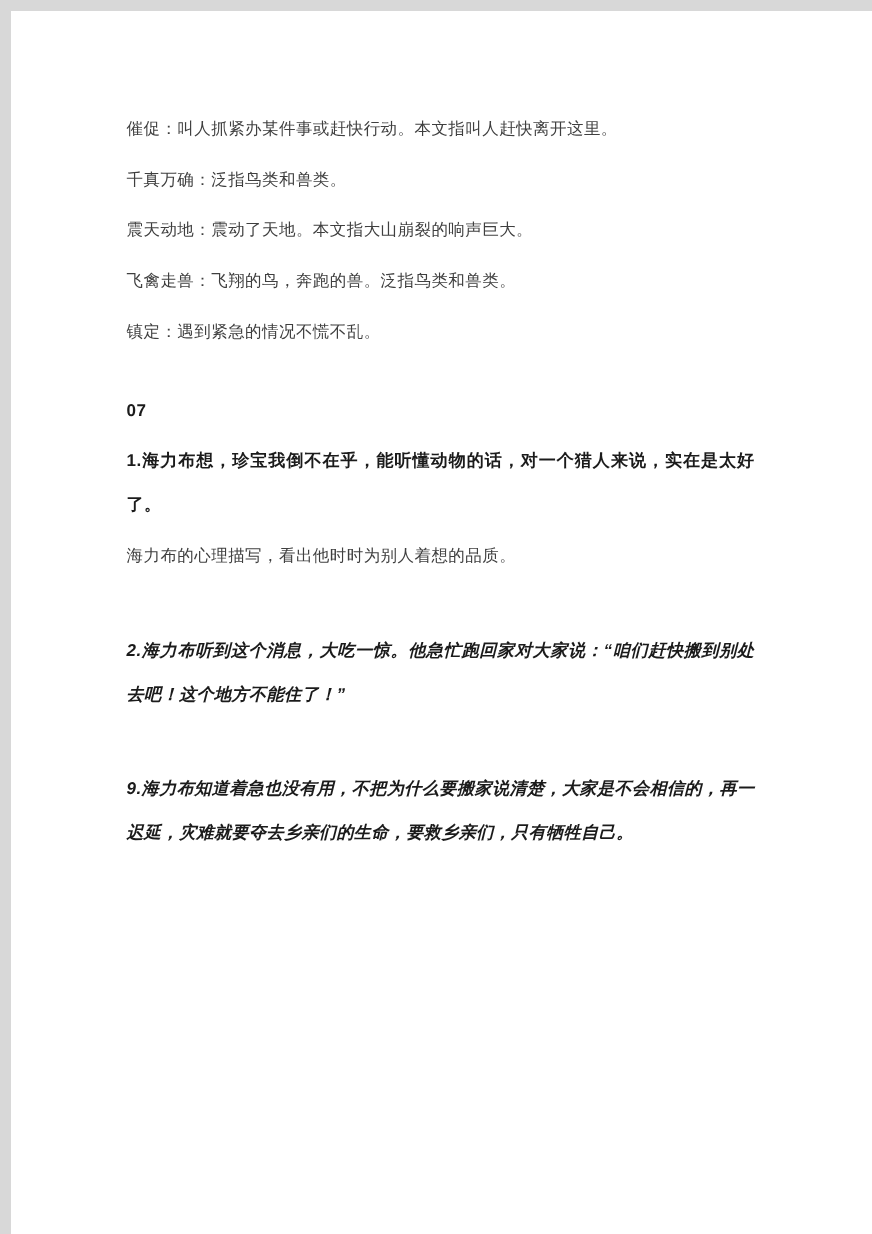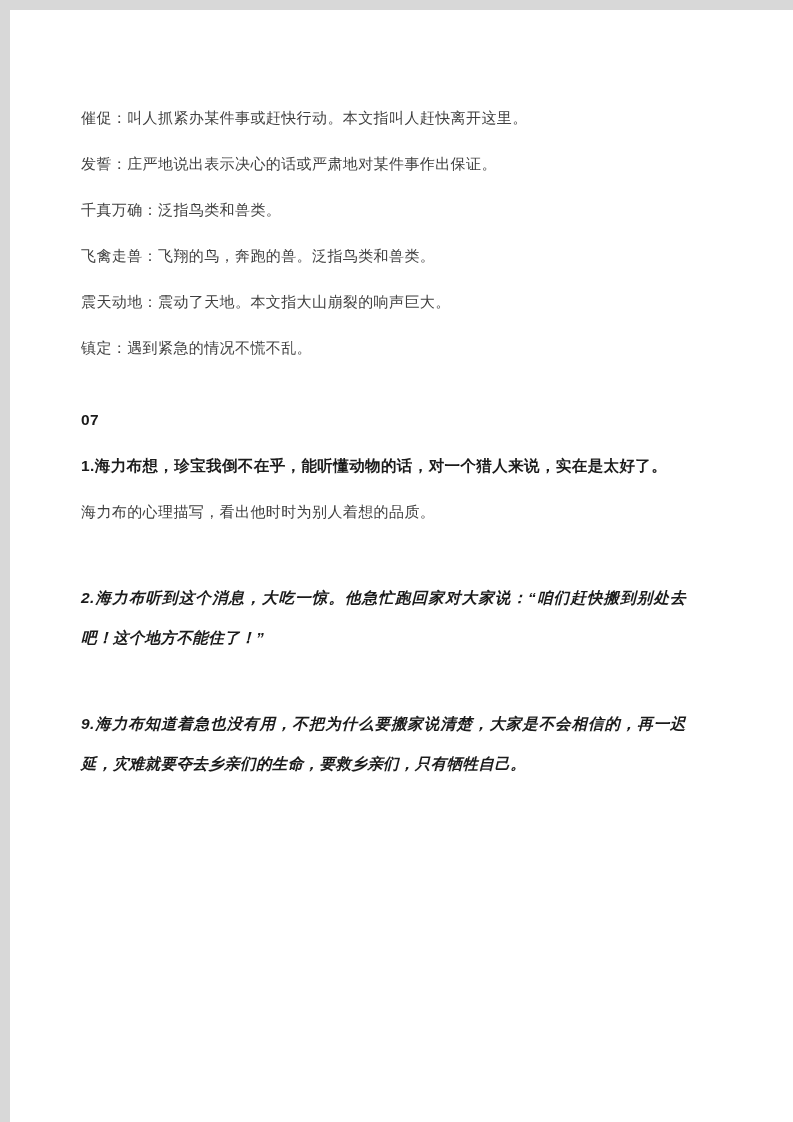--- a/index.html
+++ b/index.html
@@ -16,21 +16,21 @@
     overflow: hidden;
   }
   .page {
     position: absolute;
     top: 10px;
     left: 10px;
     width: 783px;
     height: 1112px;
     background: #ffffff;
     box-sizing: border-box;
-    padding: 88px 107px 40px 71px;
+    padding: 88px 107px 40px 105px;
   }
   .page p {
     margin: 0 0 6px 0;
     font-size: 15px;
     line-height: 40px;
     letter-spacing: 0.4px;
     text-align: justify;
     color: #3f3f3f;
     font-weight: 400;
   }
@@ -47,24 +47,23 @@
     font-style: italic;
   }
 </style>
 </head>
 <body>
 
 <div class="viewport">
   <div class="page">
 
     <p>催促：叫人抓紧办某件事或赶快行动。本文指叫人赶快离开这里。</p>
-    <p>发誓：庄严地说出表示决心的话或严肃地对某件事作出保证。</p>
     <p>千真万确：泛指鸟类和兽类。</p>
+    <p>震天动地：震动了天地。本文指大山崩裂的响声巨大。</p>
     <p>飞禽走兽：飞翔的鸟，奔跑的兽。泛指鸟类和兽类。</p>
-    <p>震天动地：震动了天地。本文指大山崩裂的响声巨大。</p>
     <p>镇定：遇到紧急的情况不慌不乱。</p>
 
     <p class="bold section-number">07</p>
 
     <p class="bold">1.海力布想，珍宝我倒不在乎，能听懂动物的话，对一个猎人来说，实在是太好了。</p>
     <p>海力布的心理描写，看出他时时为别人着想的品质。</p>
 
     <p class="bold gap-top">2.海力布听到这个消息，大吃一惊。他急忙跑回家对大家说：“咱们赶快搬到别处去吧！这个地方不能住了！”</p>
 
     <p class="bold gap-top">9.海力布知道着急也没有用，不把为什么要搬家说清楚，大家是不会相信的，再一迟延，灾难就要夺去乡亲们的生命，要救乡亲们，只有牺牲自己。</p>

